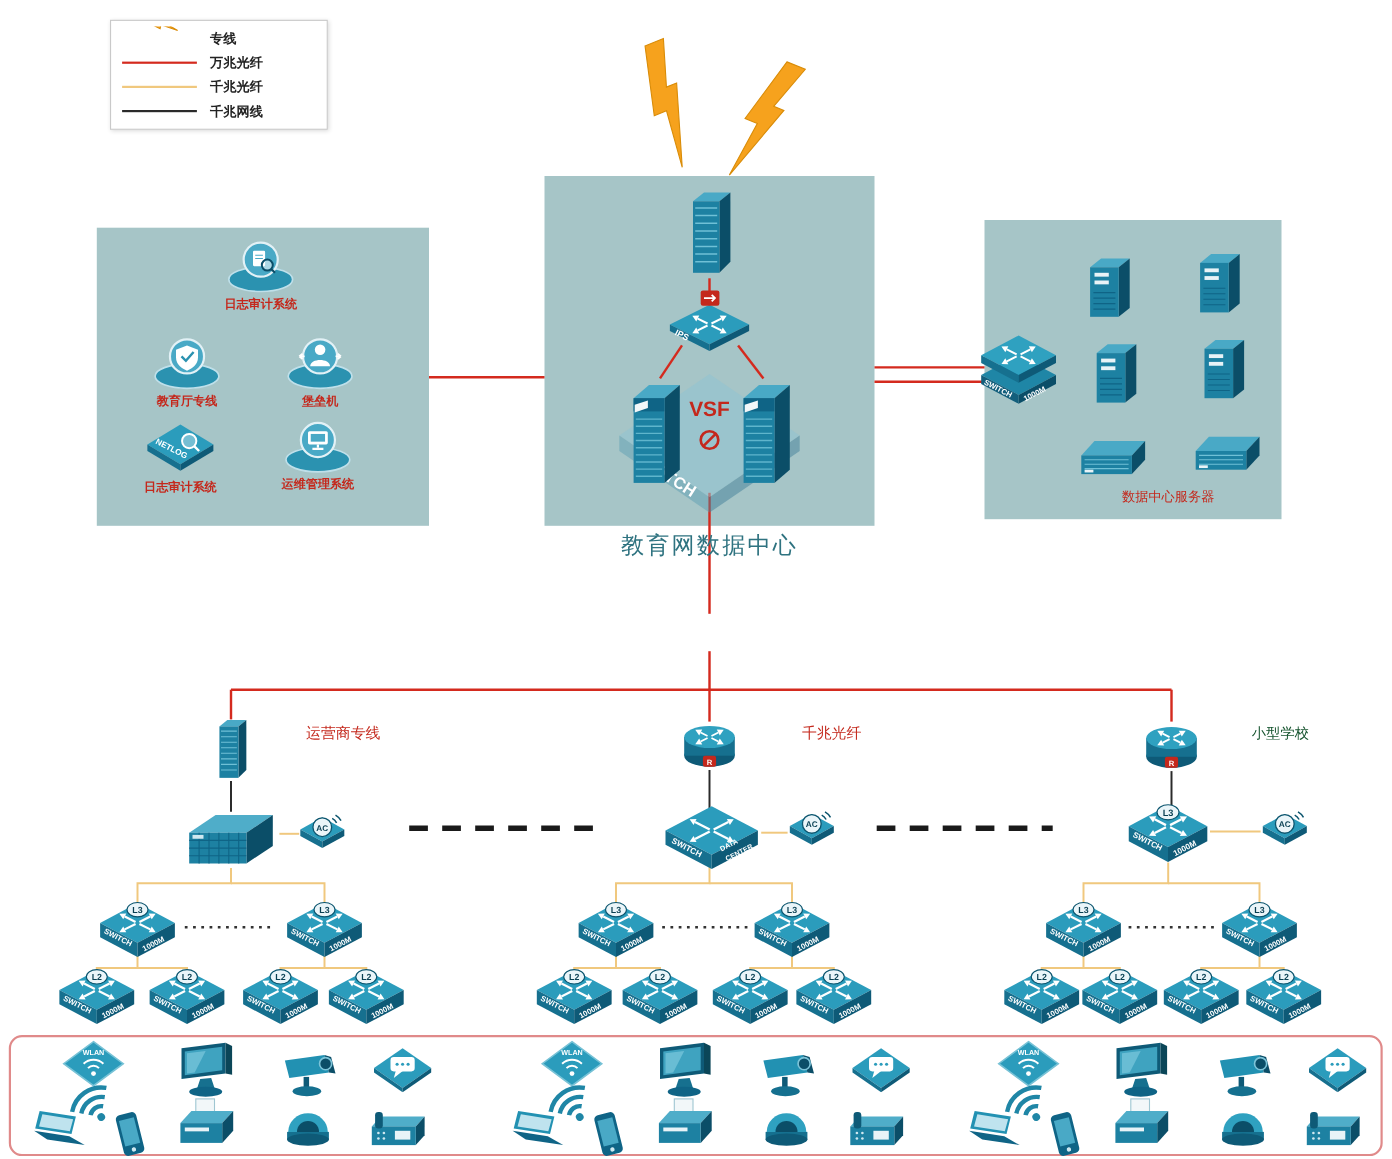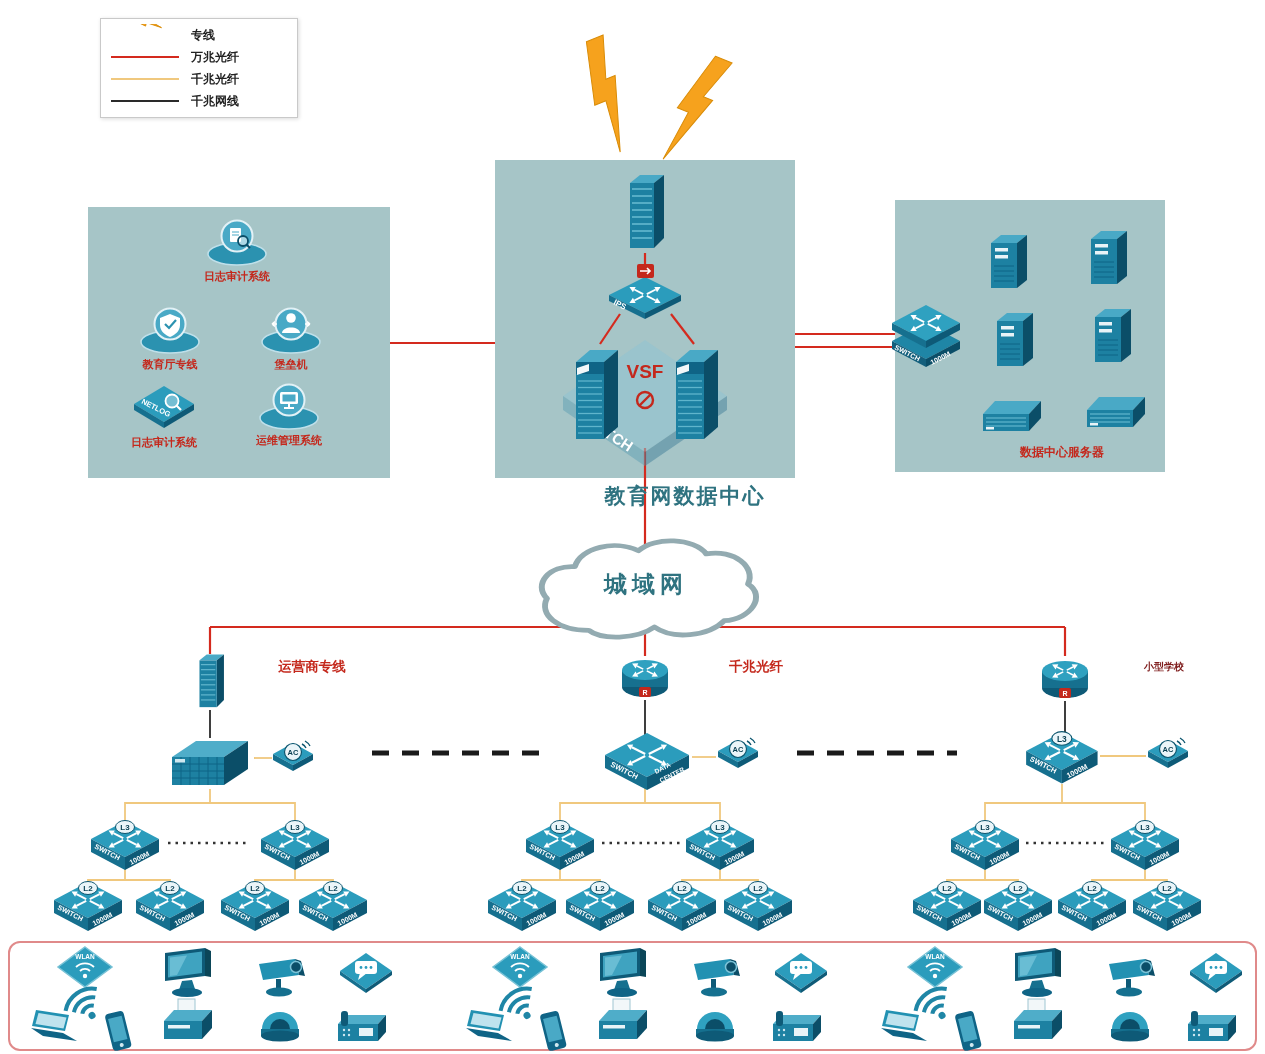--- a/index.html
+++ b/index.html
@@ -5,21 +5,21 @@
   *{box-sizing:border-box}
   body{margin:0;background:#fff;font-family:"Liberation Sans","DejaVu Sans",sans-serif}
   #stage{position:relative;width:1265px;height:1054px;background:#fff;overflow:hidden}
   .region{position:absolute}
   .region.teal{background:#a6c5c7}
   .region.outline{background:#fff;border:2px solid #e08a8a;border-radius:12px}
   svg.layer{position:absolute;left:0;top:0;pointer-events:none}
   .node{position:absolute}
   .node svg{display:block;margin:0 auto}
   .sec-label{font-size:11px;font-weight:bold;text-align:center;white-space:nowrap;margin-top:1px}
-  .abs-label{position:absolute;transform:translate(-50%,-50%);font-weight:bold;white-space:nowrap}
+  .abs-label{position:absolute;transform:translate(-50%,-50%);font-weight:normal;white-space:nowrap}
   .serif{font-family:"Liberation Serif","DejaVu Serif",serif;letter-spacing:2px}
   .cloud-label{position:absolute;left:0;right:0;top:44%;transform:translateY(-50%);text-align:center;font-weight:bold;color:#2f7380}
   .legend{position:absolute;left:100px;top:18px;width:198px;height:100px;background:#fff;border:1px solid #c9c9c9;box-shadow:1px 1px 4px rgba(0,0,0,.15);padding:5px 10px;display:flex;flex-direction:column;justify-content:space-around;z-index:60}
   .legend-row{display:flex;align-items:center;gap:12px;height:22px}
   .legend-ic{width:68px;height:22px;display:flex;align-items:center;justify-content:center}
   .legend-line{width:68px;height:0;border-top:2px solid #000}
   .legend-label{font-size:12px;color:#222;font-weight:bold}
 </style>
 </head>
 <body>
@@ -176,21 +176,21 @@
         <line x1="11" y1="53" x2="35" y2="53" stroke="#5fb5cc" stroke-width="1.3"></line>
         <line x1="11" y1="59.5" x2="35" y2="59.5" stroke="#5fb5cc" stroke-width="1.3"></line>
         <line x1="11" y1="66" x2="35" y2="66" stroke="#5fb5cc" stroke-width="1.3"></line>
         <line x1="11" y1="72.5" x2="35" y2="72.5" stroke="#5fb5cc" stroke-width="1.3"></line>
         <line x1="11" y1="79" x2="35" y2="79" stroke="#5fb5cc" stroke-width="1.3"></line>
         <line x1="11" y1="85.5" x2="35" y2="85.5" stroke="#5fb5cc" stroke-width="1.3"></line>
         <line x1="11" y1="92" x2="35" y2="92" stroke="#5fb5cc" stroke-width="1.3"></line>
         <polygon points="10,27 22,23 22,30 10,34" fill="#f2f7f9"></polygon>
       </svg>
     </div>
-    <div class="abs-label serif" style="left: 645px; top: 496px; color: rgb(47, 115, 128); font-size: 21px; margin-left: 40px;">教育网数据中心</div>
+    <div class="abs-label serif" style="left: 645px; top: 496px; color: rgb(47, 115, 128); font-size: 21px;">教育网数据中心</div>
     <div class="node" style="left: 201px; top: 214px; width: 72px;">
       <svg width="72" height="54" viewBox="0 0 72 54" font-family="Liberation Sans, sans-serif">
         <ellipse cx="36" cy="40" rx="29" ry="11" fill="#2b92b0"></ellipse>
         <ellipse cx="36" cy="40" rx="29" ry="11" fill="none" stroke="#bfe0ea" stroke-width="1.5"></ellipse>
         <circle cx="36" cy="22" r="15.5" fill="#49a9c6" stroke="#e2f1f6" stroke-width="2"></circle>
         <rect x="29" y="14" width="11" height="14" rx="1" fill="#fff"></rect>
         <line x1="31" y1="18" x2="38" y2="18" stroke="#49a9c6"></line>
         <line x1="31" y1="21" x2="38" y2="21" stroke="#49a9c6"></line>
         <circle cx="42" cy="27" r="5" fill="rgba(255,255,255,.55)" stroke="#0b4e68" stroke-width="1.8"></circle>
         <line x1="45.5" y1="30.5" x2="49" y2="34" stroke="#0b4e68" stroke-width="2"></line>
@@ -337,29 +337,23 @@
         <polygon points="5,21 51,21 63,8 17,8" fill="#49a9c6"></polygon>
         <polygon points="51,21 63,8 63,25 51,38" fill="#0b4e68"></polygon>
         <rect x="5" y="21" width="46" height="17" fill="#1d81a2"></rect>
         <line x1="8" y1="25" x2="48" y2="25" stroke="#6fc0d6" stroke-width="1"></line>
         <line x1="8" y1="29" x2="48" y2="29" stroke="#6fc0d6" stroke-width="1"></line>
         <line x1="8" y1="33" x2="48" y2="33" stroke="#6fc0d6" stroke-width="1"></line>
         <rect x="8" y="34" width="8" height="2.5" fill="#e8f3f7"></rect>
       </svg>
     </div>
     <div class="abs-label" style="left: 1062px; top: 452px; color: rgb(196, 40, 28); font-size: 12px;">数据中心服务器</div>
-    <div class="node" style="left: 528.5px; top: 537.5px; width: 235px; height: 105px;">
-      <svg width="235" height="105" viewBox="0 0 118 66" preserveAspectRatio="none">
-        <path d="M30 58 C14 58 5 48 9 38 C2 29 10 17 23 18 C26 6 43 1 55 8 C63 -1 83 0 89 10 C103 7 114 18 110 29 C119 36 112 51 98 52 C90 62 72 64 63 56 C54 64 36 64 30 58 Z" fill="#fff" stroke="#93abb1" stroke-width="3" stroke-linejoin="round"></path>
-      </svg>
-      <div class="cloud-label" style="font-size:23px;letter-spacing:5px;">城域网</div>
-    </div>
     <div class="abs-label" style="left: 312px; top: 667px; color: rgb(196, 40, 28); font-size: 13.5px;">运营商专线</div>
     <div class="abs-label" style="left: 756px; top: 667px; color: rgb(196, 40, 28); font-size: 13.5px;">千兆光纤</div>
-    <div class="abs-label" style="left: 1164px; top: 667px; color: #7f1d1d; font-size: 10px; text-align: center;">小型学校</div>
+    <div class="abs-label" style="left: 1164px; top: 667px; color: #14532d; font-size: 13px; text-align: center;">小型学校</div>
     <div class="node" style="left: 192.72px; top: 650.76px; width: 35px;">
       <svg width="34.56" height="60.48" viewBox="0 0 48 84" font-family="Liberation Sans, sans-serif">
         <polygon points="9,13 33,13 43,5 19,5" fill="#49a9c6"></polygon>
         <polygon points="33,13 43,5 43,68 33,78" fill="#0b4e68"></polygon>
         <rect x="9" y="13" width="24" height="65" fill="#1d81a2"></rect>
         <line x1="11" y1="19" x2="31" y2="19" stroke="#6fc0d6" stroke-width="1.4"></line>
         <line x1="11" y1="26" x2="31" y2="26" stroke="#6fc0d6" stroke-width="1.4"></line>
         <line x1="11" y1="33" x2="31" y2="33" stroke="#6fc0d6" stroke-width="1.4"></line>
         <line x1="11" y1="40" x2="31" y2="40" stroke="#6fc0d6" stroke-width="1.4"></line>
         <line x1="11" y1="47" x2="31" y2="47" stroke="#6fc0d6" stroke-width="1.4"></line>

